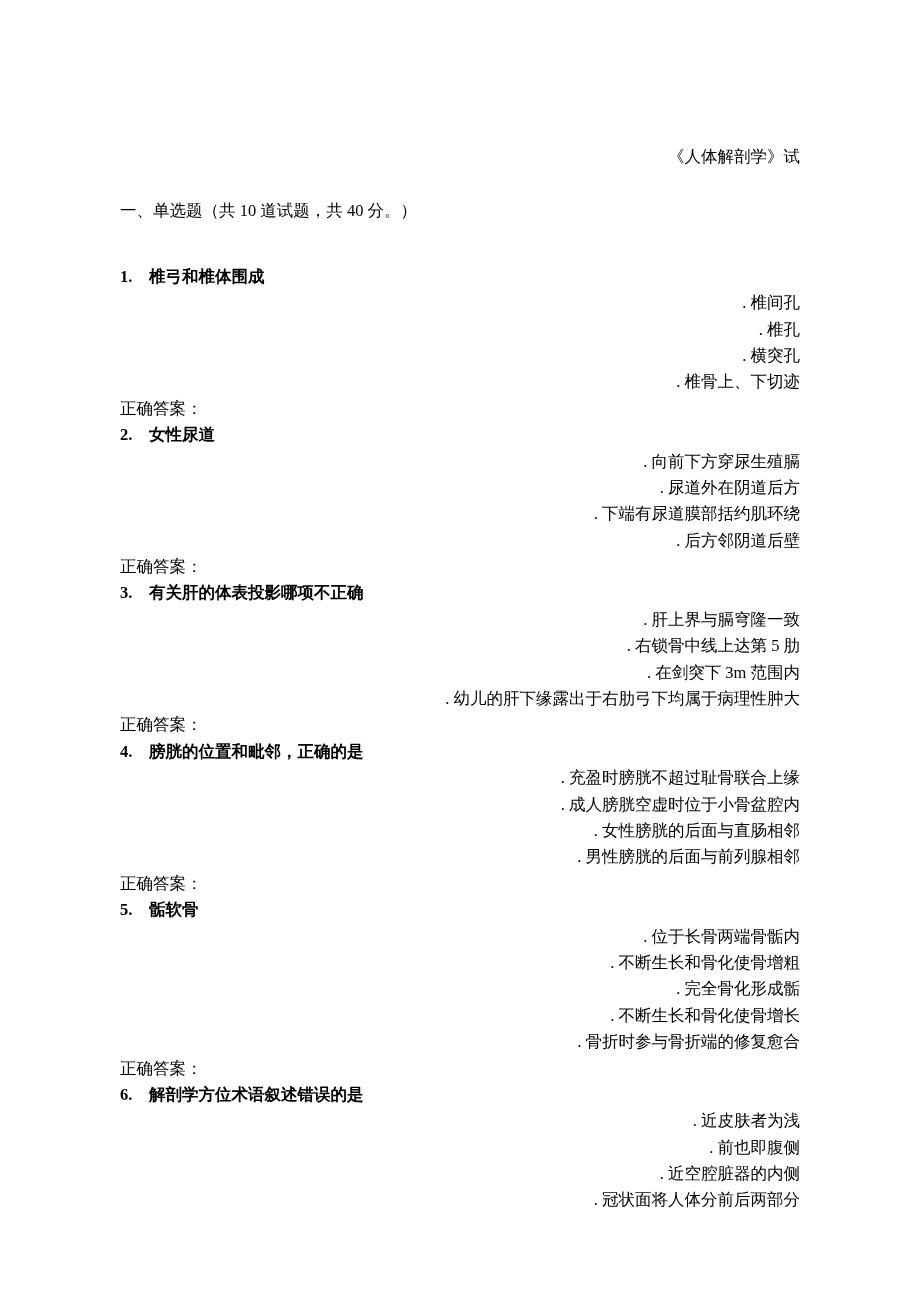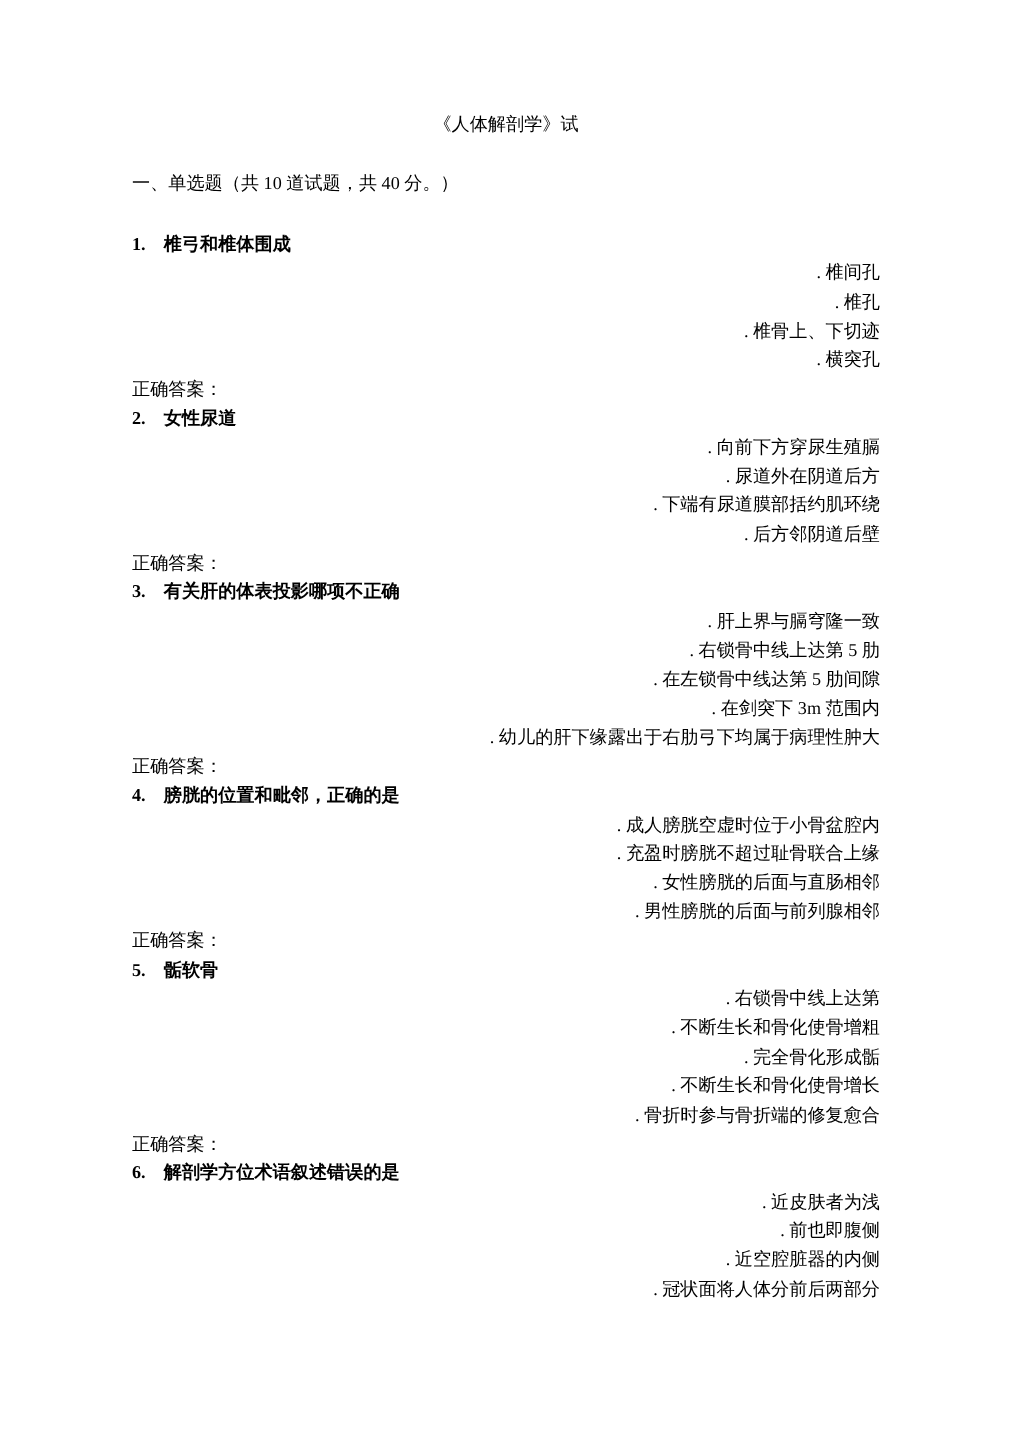--- a/index.html
+++ b/index.html
@@ -11,28 +11,29 @@
       background: #ffffff;
       font-family: "SimSun", "宋体", serif;
       width: 920px;
       min-height: 1302px;
       padding: 100px 120px 50px 120px;
       font-size: 16.5px;
       line-height: 1.6;
       color: #000000;
     }
     .title-block {
-      text-align: center;
+      text-align: right;
       margin-bottom: 28px;
+      margin-top: 44px;
     }
     .title-line {
       display: block;
     }
     .section-heading {
-      margin-bottom: 28px;
+      margin-bottom: 39px;
     }
     .question-block {
       margin-bottom: 0;
     }
     .question-stem {
       display: block;
       font-weight: bold;
     }
     .option-line {
       display: block;
@@ -50,52 +51,51 @@
   <span class="title-line">《人体解剖学》试</span>
 </div>
 
 <div class="section-heading">一、单选题（共 10 道试题，共 40 分。）</div>
 
 <div id="questions-container">
     <div class="question-block">
       <span class="question-stem">1.&nbsp;&nbsp;&nbsp;&nbsp;椎弓和椎体围成</span>
       <span class="option-line">. 椎间孔</span>
       <span class="option-line">. 椎孔</span>
+      <span class="option-line">. 横突孔</span>
       <span class="option-line">. 椎骨上、下切迹</span>
-      <span class="option-line">. 横突孔</span>
       <span class="answer-line">正确答案：</span>
     </div>
     <div class="question-block">
       <span class="question-stem">2.&nbsp;&nbsp;&nbsp;&nbsp;女性尿道</span>
       <span class="option-line">. 向前下方穿尿生殖膈</span>
       <span class="option-line">. 尿道外在阴道后方</span>
       <span class="option-line">. 下端有尿道膜部括约肌环绕</span>
       <span class="option-line">. 后方邻阴道后壁</span>
       <span class="answer-line">正确答案：</span>
     </div>
     <div class="question-block">
       <span class="question-stem">3.&nbsp;&nbsp;&nbsp;&nbsp;有关肝的体表投影哪项不正确</span>
       <span class="option-line">. 肝上界与膈穹隆一致</span>
       <span class="option-line">. 右锁骨中线上达第 5 肋</span>
-      <span class="option-line">. 在左锁骨中线达第 5 肋间隙</span>
       <span class="option-line">. 在剑突下 3m 范围内</span>
       <span class="option-line">. 幼儿的肝下缘露出于右肋弓下均属于病理性肿大</span>
       <span class="answer-line">正确答案：</span>
     </div>
     <div class="question-block">
       <span class="question-stem">4.&nbsp;&nbsp;&nbsp;&nbsp;膀胱的位置和毗邻，正确的是</span>
+      <span class="option-line">. 充盈时膀胱不超过耻骨联合上缘</span>
       <span class="option-line">. 成人膀胱空虚时位于小骨盆腔内</span>
-      <span class="option-line">. 充盈时膀胱不超过耻骨联合上缘</span>
       <span class="option-line">. 女性膀胱的后面与直肠相邻</span>
       <span class="option-line">. 男性膀胱的后面与前列腺相邻</span>
       <span class="answer-line">正确答案：</span>
     </div>
     <div class="question-block">
       <span class="question-stem">5.&nbsp;&nbsp;&nbsp;&nbsp;骺软骨</span>
-      <span class="option-line">. 右锁骨中线上达第</span>
+      <span class="option-line">. 位于长骨两端骨骺内</span>
       <span class="option-line">. 不断生长和骨化使骨增粗</span>
       <span class="option-line">. 完全骨化形成骺</span>
       <span class="option-line">. 不断生长和骨化使骨增长</span>
       <span class="option-line">. 骨折时参与骨折端的修复愈合</span>
       <span class="answer-line">正确答案：</span>
     </div>
     <div class="question-block">
       <span class="question-stem">6.&nbsp;&nbsp;&nbsp;&nbsp;解剖学方位术语叙述错误的是</span>
       <span class="option-line">. 近皮肤者为浅</span>
       <span class="option-line">. 前也即腹侧</span>

